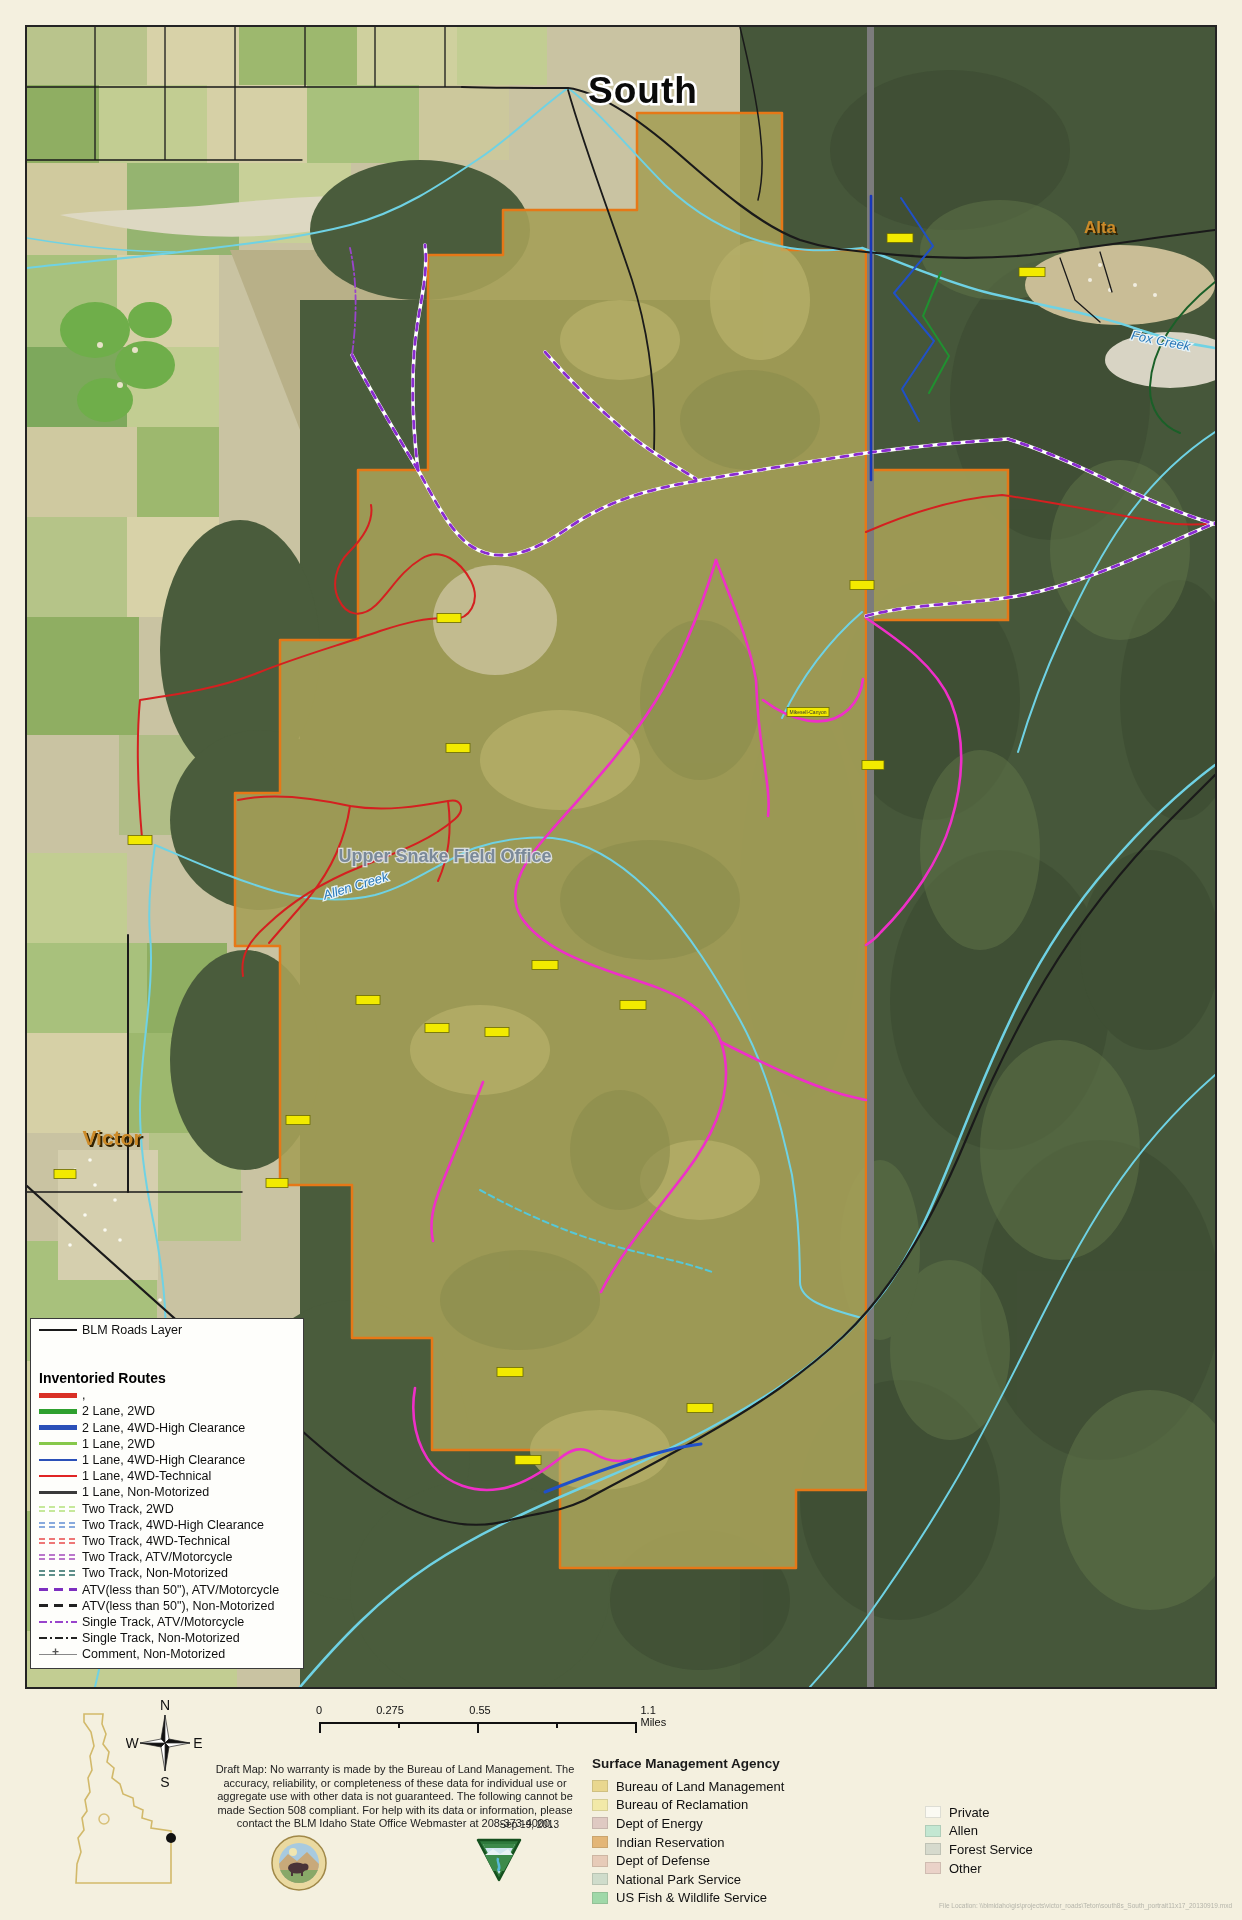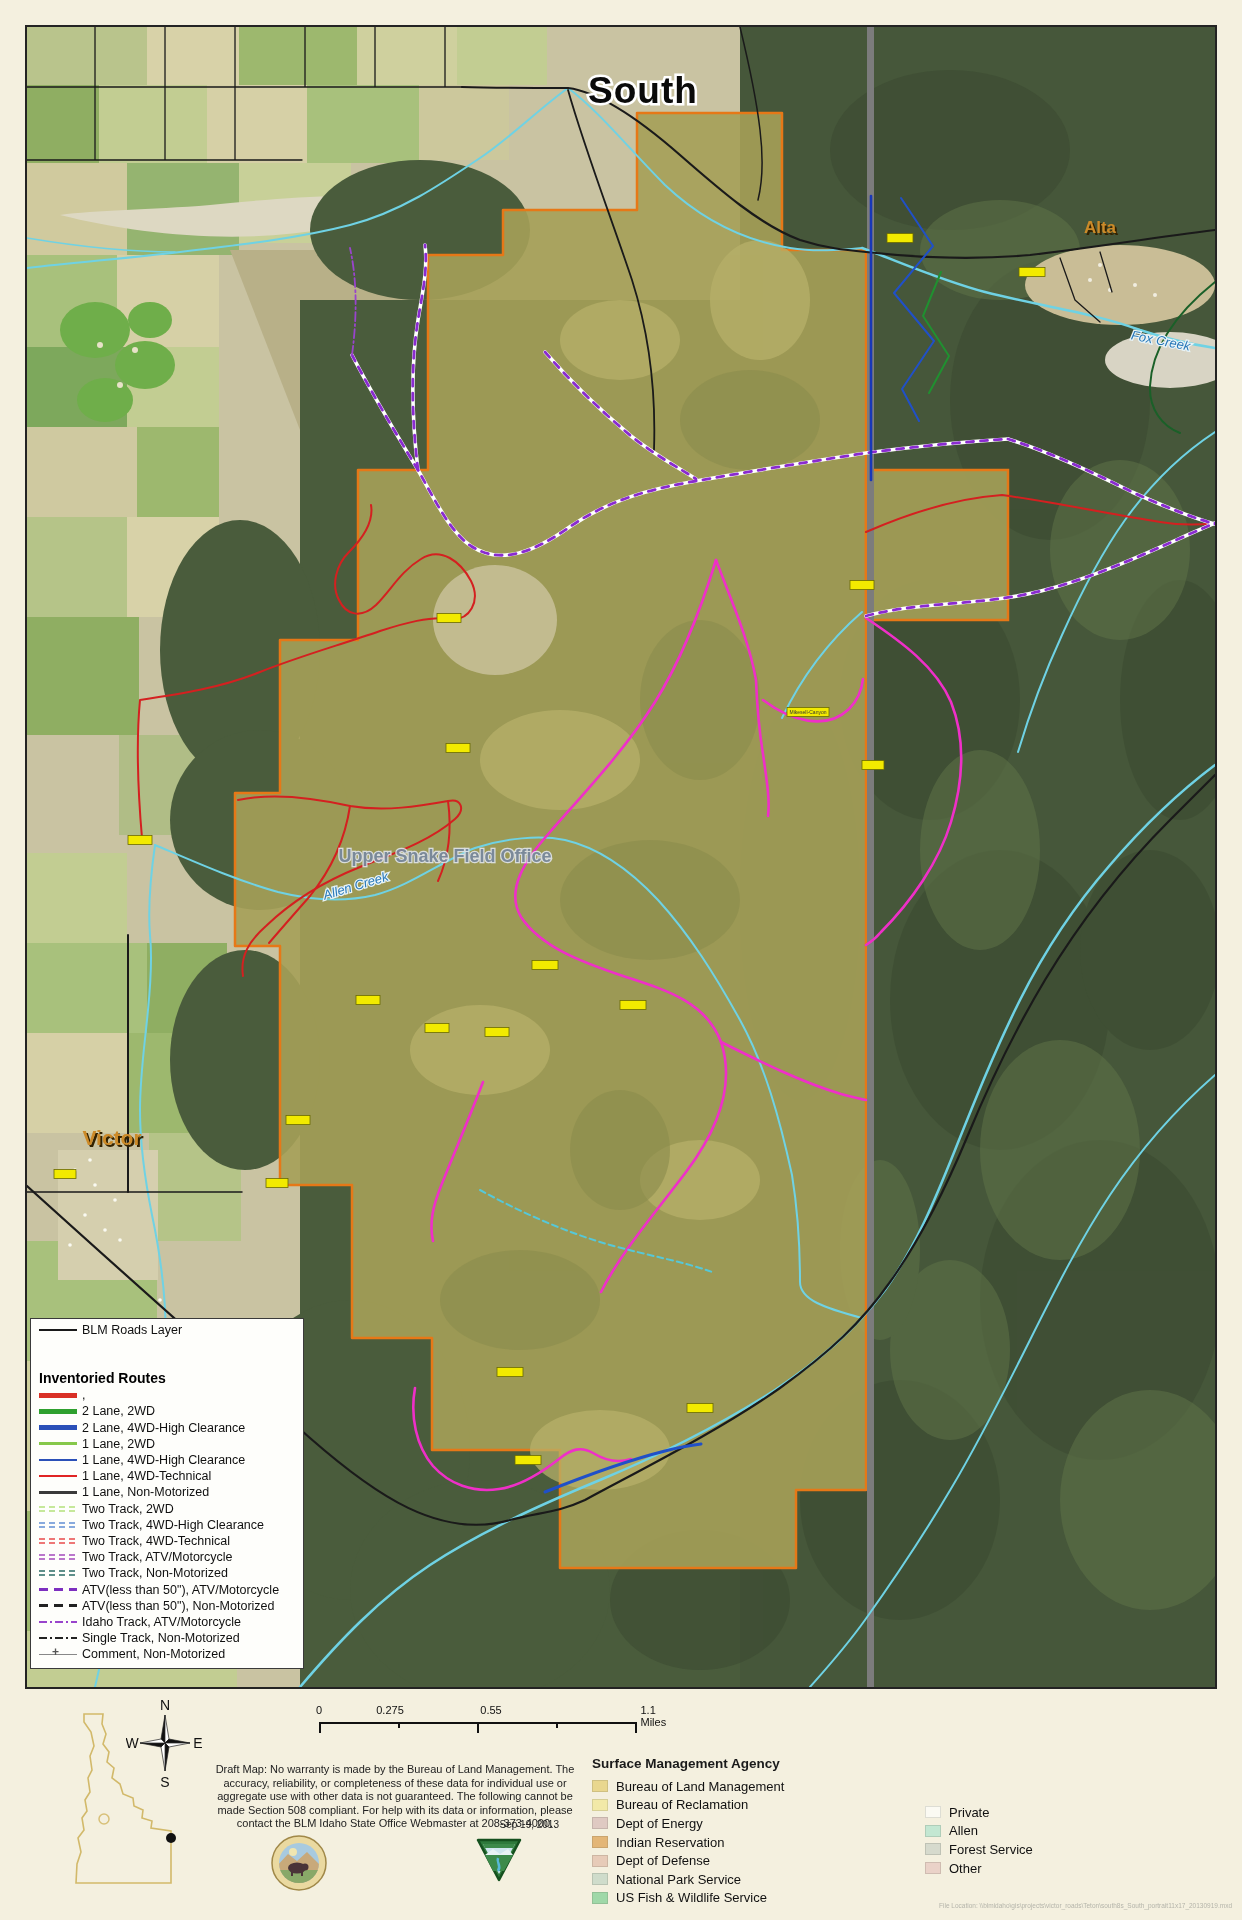--- a/index.html
+++ b/index.html
@@ -410,42 +410,42 @@
         <div class="lg-row">
           <span class="lg-sw">
             <span class="bar" style="height: 3px; background: repeating-linear-gradient(90deg, rgb(34, 34, 34) 0px, rgb(34, 34, 34) 9px, transparent 9px, transparent 15px);"></span>
           </span>
           <span class="lg-label">ATV(less than 50"), Non-Motorized</span>
         </div>
         <div class="lg-row">
           <span class="lg-sw">
             <span class="bar" style="height: 2.5px; background: repeating-linear-gradient(90deg, rgb(153, 68, 204) 0px, rgb(153, 68, 204) 8px, transparent 8px, transparent 11px, rgb(153, 68, 204) 11px, rgb(153, 68, 204) 13px, transparent 13px, transparent 16px);"></span>
           </span>
-          <span class="lg-label">Idaho Track, ATV/Motorcycle</span>
+          <span class="lg-label">Single Track, ATV/Motorcycle</span>
         </div>
         <div class="lg-row">
           <span class="lg-sw">
             <span class="bar" style="height: 2.5px; background: repeating-linear-gradient(90deg, rgb(34, 34, 34) 0px, rgb(34, 34, 34) 8px, transparent 8px, transparent 11px, rgb(34, 34, 34) 11px, rgb(34, 34, 34) 13px, transparent 13px, transparent 16px);"></span>
           </span>
           <span class="lg-label">Single Track, Non-Motorized</span>
         </div>
         <div class="lg-row">
           <span class="lg-sw">
             <span class="bar" style="height: 1.5px; background: rgb(136, 136, 136);"></span>
             <span class="plus">+</span>
           </span>
           <span class="lg-label">Comment, Non-Motorized</span>
         </div>
       </div>
   </div>
 
   <div class="abs" id="scalebar">
     <span class="t-lab" style="left:9px">0</span>
     <span class="t-lab" style="left:80px">0.275</span>
-    <span class="t-lab" style="left:181px">0.55</span>
+    <span class="t-lab" style="left:170px">0.55</span>
     <span class="t-lab" style="left:347px">1.1 Miles</span>
     <div class="line"></div>
     <div class="tick" style="left:9px;height:11px"></div>
     <div class="tick" style="left:88px;height:6px"></div>
     <div class="tick" style="left:167px;height:11px"></div>
     <div class="tick" style="left:246px;height:6px"></div>
     <div class="tick" style="left:325px;height:11px"></div>
   </div>
 
   <svg class="abs" id="compass" width="78" height="92" viewBox="0 0 78 92">

